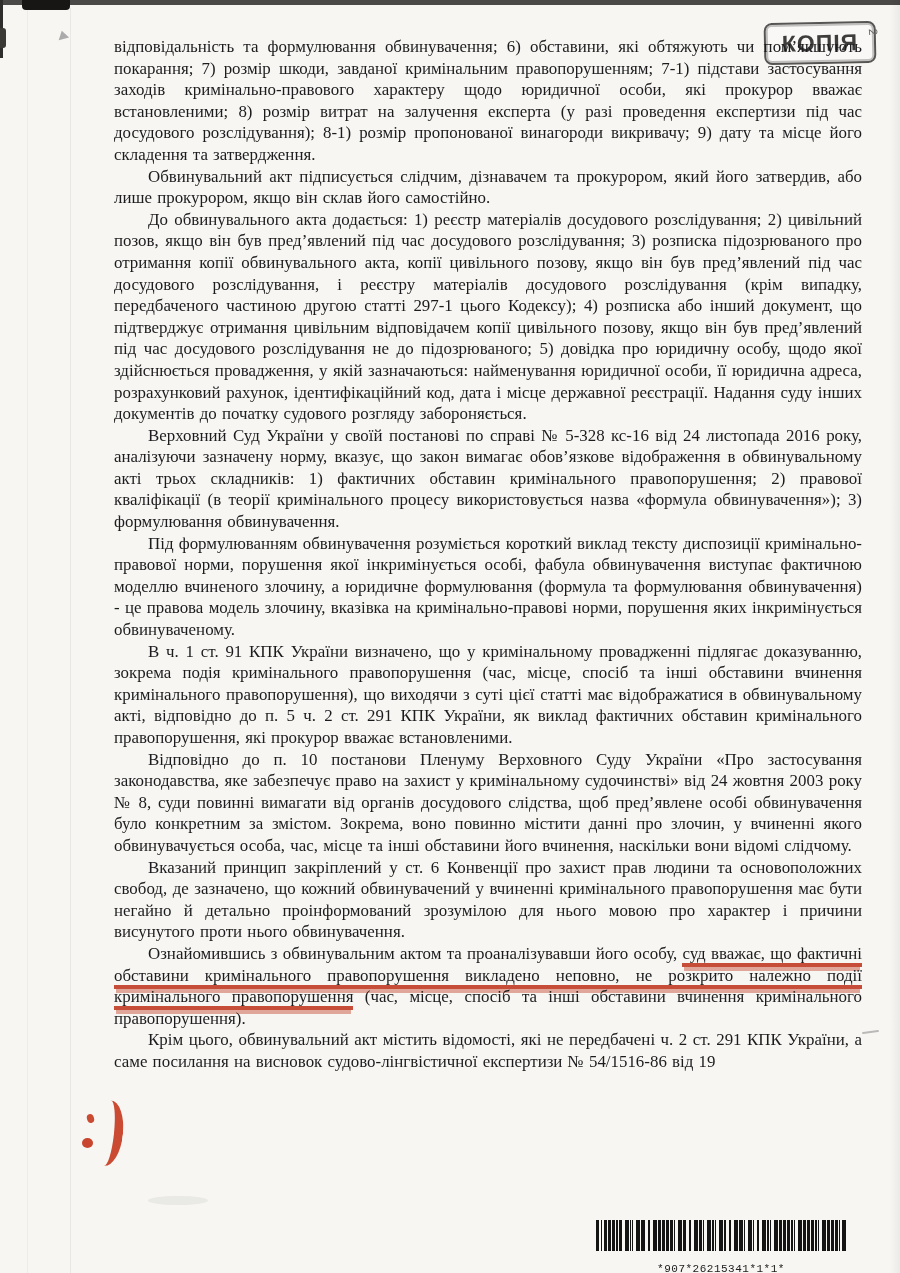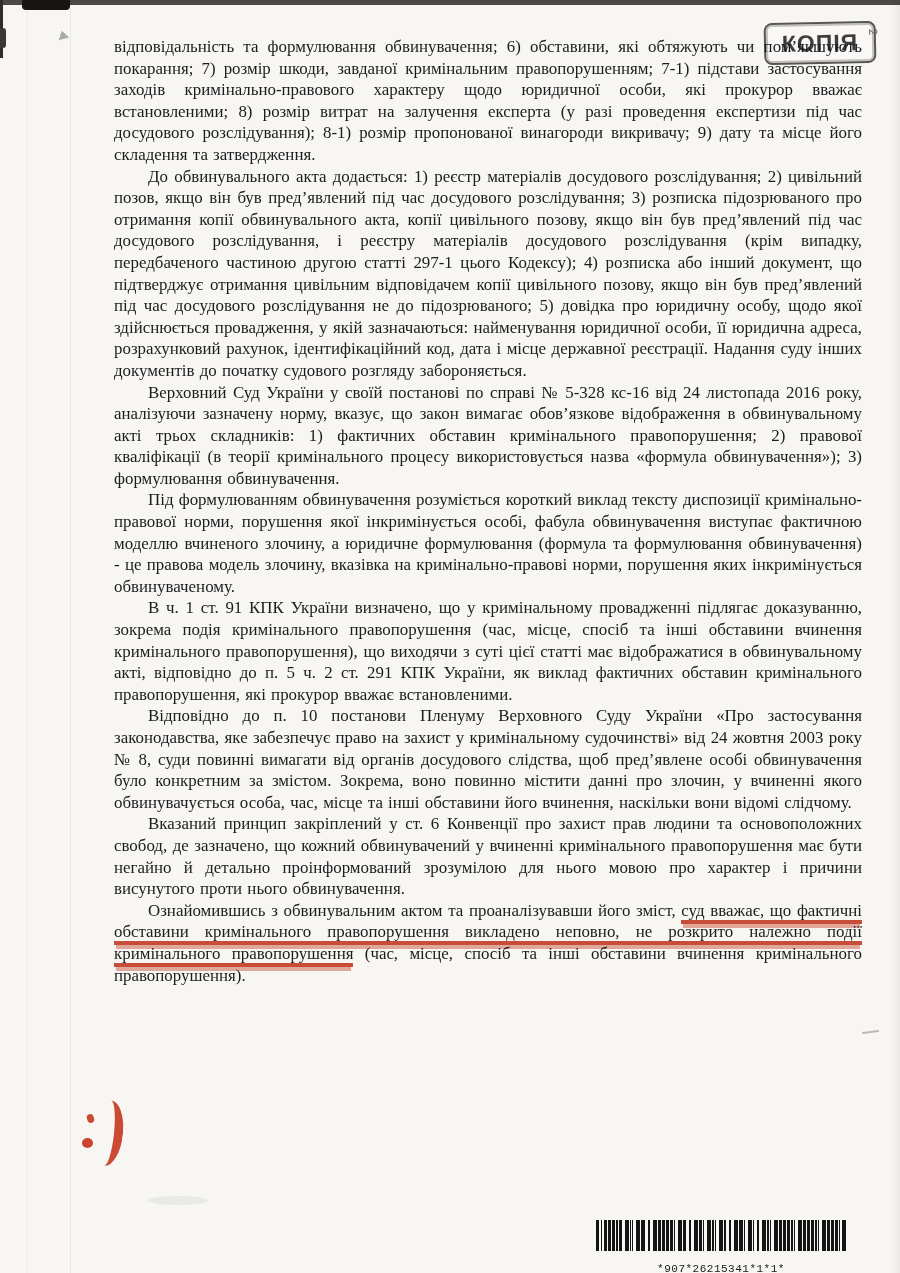--- a/index.html
+++ b/index.html
@@ -85,27 +85,29 @@
   <div class="smudge"></div>
   <div class="right-shade"></div>
 
   <div class="stamp">
     <span class="stamp-label">КОПІЯ</span>
     <span class="stamp-page-num">2</span>
   </div>
 
   <div class="text-block" id="paragraphs">
       <p class=""><span>відповідальність та формулювання обвинувачення; 6) обставини, які обтяжують чи пом’якшують покарання; 7) розмір шкоди, завданої кримінальним правопорушенням; 7-1) підстави застосування заходів кримінально-правового характеру щодо юридичної особи, які прокурор вважає встановленими; 8) розмір витрат на залучення експерта (у разі проведення експертизи під час досудового розслідування); 8-1) розмір пропонованої винагороди викривачу; 9) дату та місце його складення та затвердження.</span></p>
+      <p class="ind"><span>Обвинувальний акт підписується слідчим, дізнавачем та прокурором, який його затвердив, або лише прокурором, якщо він склав його самостійно.</span></p>
       <p class="ind"><span>До обвинувального акта додається: 1) реєстр матеріалів досудового розслідування; 2) цивільний позов, якщо він був пред’явлений під час досудового розслідування; 3) розписка підозрюваного про отримання копії обвинувального акта, копії цивільного позову, якщо він був пред’явлений під час досудового розслідування, і реєстру матеріалів досудового розслідування (крім випадку, передбаченого частиною другою статті 297-1 цього Кодексу); 4) розписка або інший документ, що підтверджує отримання цивільним відповідачем копії цивільного позову, якщо він був пред’явлений під час досудового розслідування не до підозрюваного; 5) довідка про юридичну особу, щодо якої здійснюється провадження, у якій зазначаються: найменування юридичної особи, її юридична адреса, розрахунковий рахунок, ідентифікаційний код, дата і місце державної реєстрації. Надання суду інших документів до початку судового розгляду забороняється.</span></p>
       <p class="ind"><span>Верховний Суд України у своїй постанові по справі № 5-328 кс-16 від 24 листопада 2016 року, аналізуючи зазначену норму, вказує, що закон вимагає обов’язкове відображення в обвинувальному акті трьох складників: 1) фактичних обставин кримінального правопорушення; 2) правової кваліфікації (в теорії кримінального процесу використовується назва «формула обвинувачення»); 3) формулювання обвинувачення.</span></p>
       <p class="ind"><span>Під формулюванням обвинувачення розуміється короткий виклад тексту диспозиції кримінально-правової норми, порушення якої інкримінується особі, фабула обвинувачення виступає фактичною моделлю вчиненого злочину, а юридичне формулювання (формула та формулювання обвинувачення) - це правова модель злочину, вказівка на кримінально-правові норми, порушення яких інкримінується обвинуваченому.</span></p>
       <p class="ind"><span>В ч. 1 ст. 91 КПК України визначено, що у кримінальному провадженні підлягає доказуванню, зокрема подія кримінального правопорушення (час, місце, спосіб та інші обставини вчинення кримінального правопорушення), що виходячи з суті цієї статті має відображатися в обвинувальному акті, відповідно до п. 5 ч. 2 ст. 291 КПК України, як виклад фактичних обставин кримінального правопорушення, які прокурор вважає встановленими.</span></p>
       <p class="ind"><span>Відповідно до п. 10 постанови Пленуму Верховного Суду України «Про застосування законодавства, яке забезпечує право на захист у кримінальному судочинстві» від 24 жовтня 2003 року № 8, суди повинні вимагати від органів досудового слідства, щоб пред’явлене особі обвинувачення було конкретним за змістом. Зокрема, воно повинно містити данні про злочин, у вчиненні якого обвинувачується особа, час, місце та інші обставини його вчинення, наскільки вони відомі слідчому.</span></p>
       <p class="ind"><span>Вказаний принцип закріплений у ст. 6 Конвенції про захист прав людини та основоположних свобод, де зазначено, що кожний обвинувачений у вчиненні кримінального правопорушення має бути негайно й детально проінформований зрозумілою для нього мовою про характер і причини висунутого проти нього обвинувачення.</span></p>
-      <p class="ind"><span>Ознайомившись з обвинувальним актом та проаналізувавши його зміст, </span><span class="redline">суд вважає, що фактичні обставини кримінального правопорушення викладено неповно, не розкрито належно події кримінального правопорушення</span><span> (час, місце, спосіб та інші обставини вчинення кримінального правопорушення).</span></p>
+      <p class="ind"><span>Ознайомившись з обвинувальним актом та проаналізувавши його особу, </span><span class="redline">суд вважає, що фактичні обставини кримінального правопорушення викладено неповно, не розкрито належно події кримінального правопорушення</span><span> (час, місце, спосіб та інші обставини вчинення кримінального правопорушення).</span></p>
+      <p class="ind"><span>Крім цього, обвинувальний акт містить відомості, які не передбачені ч. 2 ст. 291 КПК України, а саме посилання на висновок судово-лінгвістичної експертизи № 54/1516-86 від 19</span></p>
     </div>
 
   <div class="smiley">
     <span class="dot1"></span>
     <span class="dot2"></span>
     <span class="arc"></span>
   </div>
 
   <div class="barcode">
     <div class="barcode-bars" id="bars">

